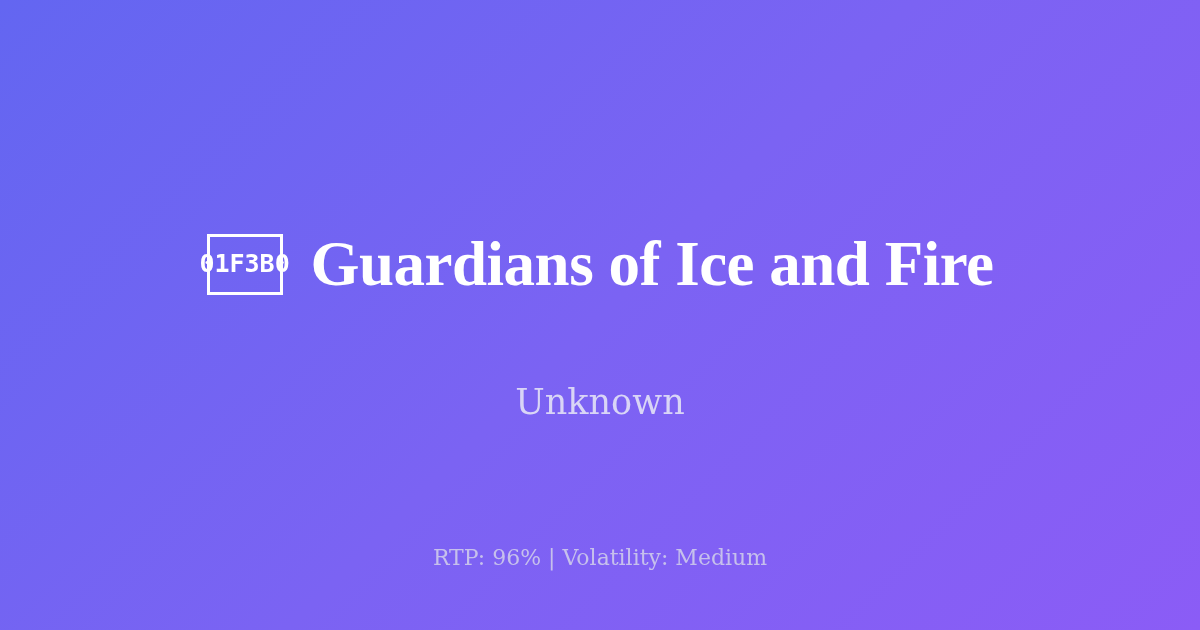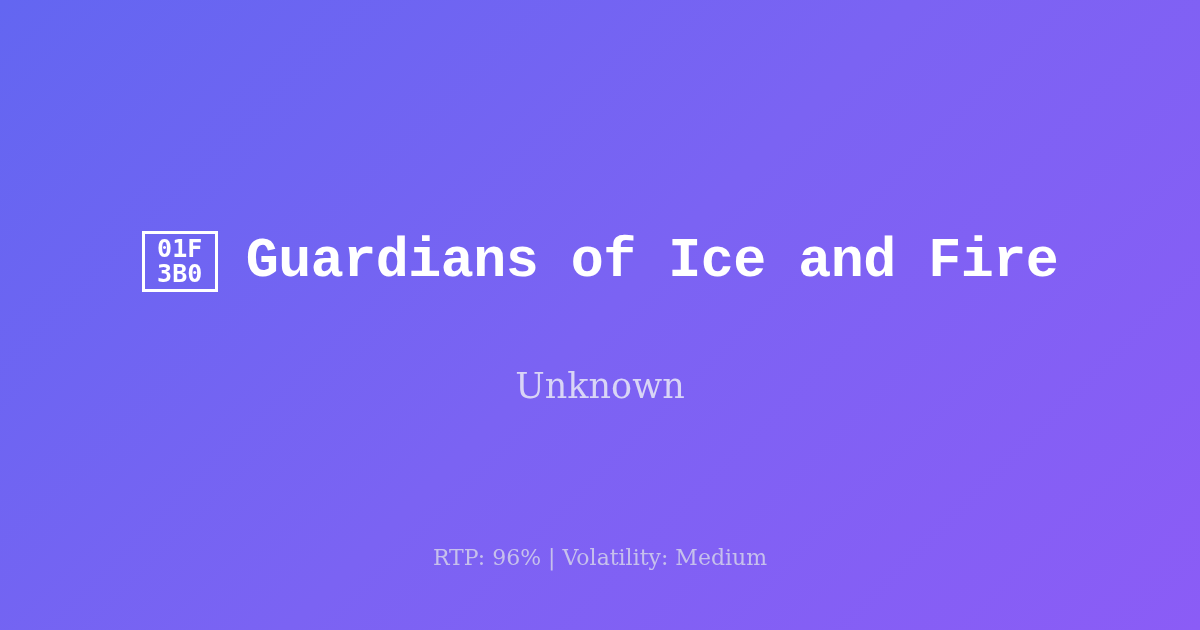--- a/index.html
+++ b/index.html
@@ -42,53 +42,53 @@
   }
 
   
   .tofu-glyph {
     flex: 0 0 auto;
     box-sizing: border-box;
     width: 76px;
     height: 61px;
     border: 3px solid #ffffff;
     display: flex;
-    flex-direction: column;
+    flex-direction: row;
     align-items: center;
     justify-content: center;
     color: #ffffff;
     font-family: "DejaVu Sans Mono", "Liberation Mono", monospace;
     font-size: 25px;
     font-weight: 700;
     line-height: 0.98;
     letter-spacing: 0px;
     user-select: none;
   }
   .tofu-glyph span {
     display: block;
   }
 
   .og-title {
     margin: 0;
     color: #ffffff;
-    font-family: Liberation Mono, monospace;
+    font-family: Liberation Serif, serif;
     font-weight: 700;
-    font-size: 55px;
+    font-size: 63px;
     line-height: 1.05;
     letter-spacing: -0.5px;
     white-space: nowrap;
   }
 
   
   .og-subtitle {
     position: absolute;
     top: 365px;
     left: 0;
     right: 0;
-    margin: 0;
+    margin: 16px;
     text-align: center;
     color: #d9d5f6;
     font-family: "DejaVu Serif", "Liberation Serif", serif;
     font-weight: 400;
     font-size: 35px;
     line-height: 1.2;
   }
 
   
   .og-footer {

